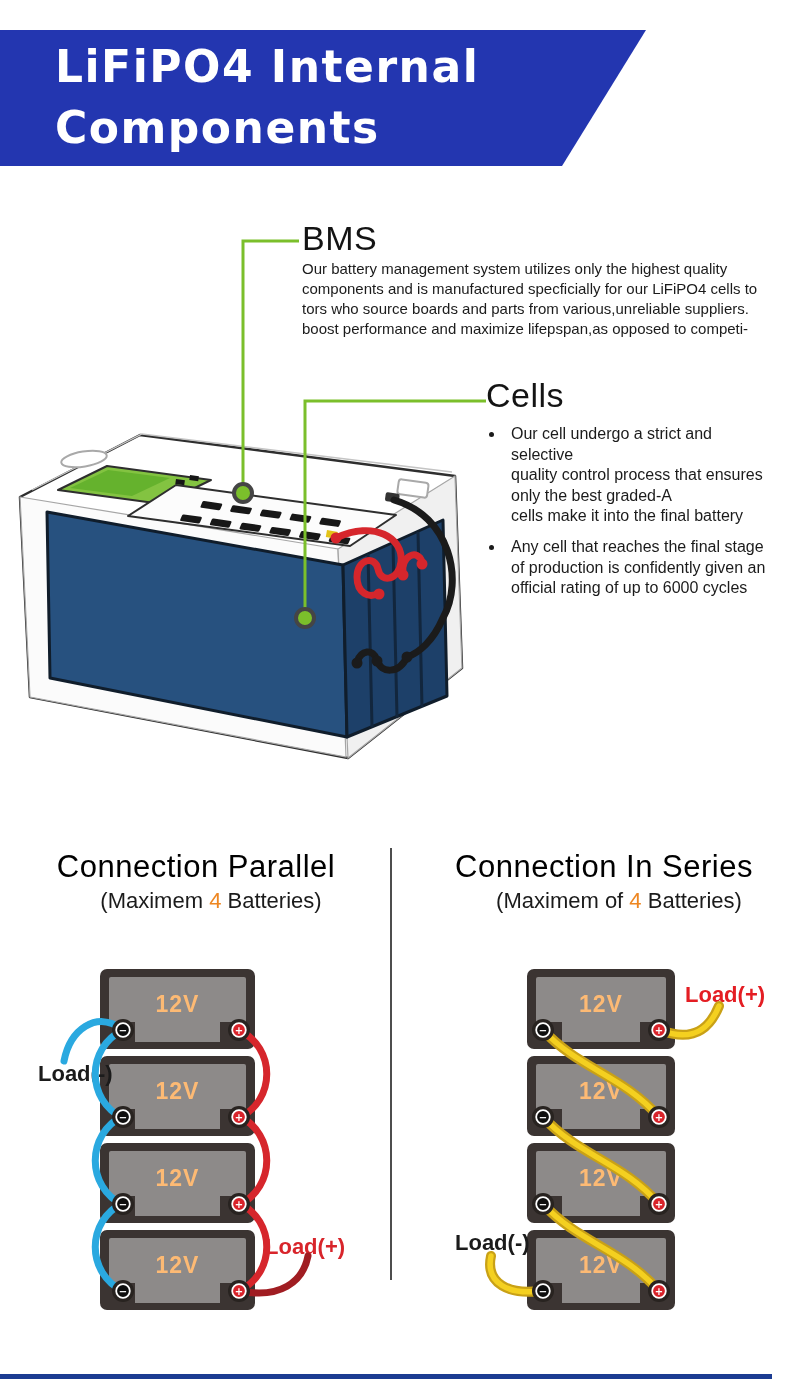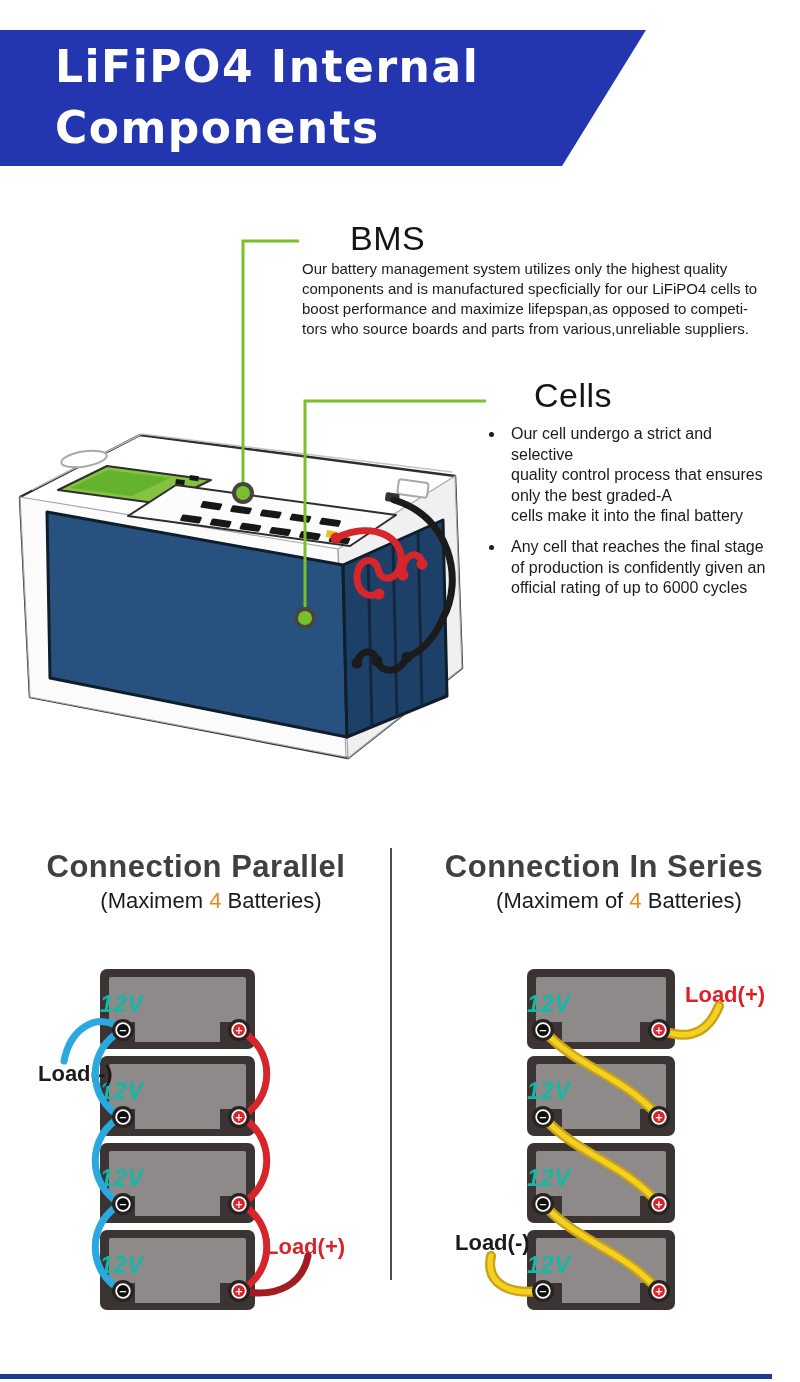--- a/index.html
+++ b/index.html
@@ -8,46 +8,46 @@
 
   
   .banner{position:absolute;left:0;top:30px;width:646px;height:136px;background:#2336b0;
           clip-path:polygon(0 0,100% 0,87% 100%,0 100%);}
   .banner-text{position:absolute;left:55px;top:6px;
                font-family:"DejaVu Sans",sans-serif;font-weight:800;
                font-size:44px;line-height:61px;color:#ffffff;letter-spacing:1.5px;
                white-space:nowrap;}
 
   
-  .callout-title{position:absolute;font-size:34px;font-weight:400;color:#141414;letter-spacing:.5px;margin-left:48px;}
+  .callout-title{position:absolute;font-size:34px;font-weight:400;color:#141414;letter-spacing:.5px;}
   .bms-title{left:302px;top:219px;}
   .cells-title{left:486px;top:376px;}
   .bms-body{position:absolute;left:302px;top:259px;font-size:15px;line-height:20px;color:#1b1b1b;}
   .bullet{position:absolute;left:489px;display:flex;gap:17px;font-size:16px;line-height:20.5px;color:#1b1b1b;}
   .bullet-1{top:424px;}
   .bullet-2{top:537px;}
   .bullet-dot{width:5px;height:5px;border-radius:50%;background:#1b1b1b;margin-top:8px;flex:none;}
 
   
-  .col-title{position:absolute;width:392px;text-align:center;font-size:31px;font-weight:700;
-             color:#404040;letter-spacing:.5px;top:849px;}
+  .col-title{position:absolute;width:392px;text-align:center;font-size:31px;font-weight:400;
+             color:#000000;letter-spacing:.5px;top:849px;}
   .col-title.left{left:0;} .col-title.right{left:408px;}
   .col-sub{position:absolute;width:392px;text-align:center;font-size:22px;color:#1b1b1b;top:888px;padding-left:15px;}
   .col-sub.left{left:0;} .col-sub.right{left:408px;}
   .orange-num{color:#ee8722;}
   .v-divider{position:absolute;left:390px;top:848px;width:2px;height:432px;background:#4d4d4d;}
   .footer-bar{position:absolute;left:0;top:1374px;width:800px;height:5px;background:#1c3c92;}
 
   
   .battery{position:absolute;background:#3b3432;border-radius:7px;height:80px;}
   .battery-inner{position:absolute;left:9px;right:9px;top:8px;height:65px;background:#8d8a89;border-radius:2px;
     clip-path:polygon(0 0,100% 0,100% calc(100% - 20px),calc(100% - 26px) calc(100% - 20px),
       calc(100% - 26px) 100%,26px 100%,26px calc(100% - 20px),0 calc(100% - 20px));}
-  .battery-label{position:absolute;left:0;width:100%;top:22px;
-                 font-size:23px;font-weight:700;color:#14b8a6;letter-spacing:1px;font-style:italic;}
+  .battery-label{position:absolute;left:0;width:100%;top:22px;text-align:center;
+                 font-size:23px;font-weight:700;color:#fdba74;letter-spacing:1px;}
   .p-stack{left:100px;width:155px;} .s-stack{left:527px;width:148px;}
   .row1{top:969px;} .row2{top:1056px;} .row3{top:1143px;} .row4{top:1230px;}
 
   
   .load-label{position:absolute;font-size:22px;white-space:nowrap;font-weight:bold;}
   .lbl-p-neg{left:38px;top:1061px;color:#1b1b1b;}
   .lbl-p-pos{left:265px;top:1234px;color:#d8252b;}
   .lbl-s-pos{left:685px;top:982px;color:#e41d23;}
   .lbl-s-neg{left:455px;top:1230px;color:#1b1b1b;}
 
@@ -70,22 +70,22 @@
     <div class="banner-text">
       <div>LiFiPO4 Internal</div>
       <div>Components</div>
     </div>
   </div>
 
   <div class="callout-title bms-title">BMS</div>
   <div class="bms-body">
     <div>Our battery management system utilizes only the highest quality</div>
     <div>components and is manufactured specficially for our LiFiPO4 cells to</div>
+    <div>tors who source boards and parts from various,unreliable suppliers.</div>
     <div>boost performance and maximize lifepspan,as opposed to competi-</div>
-    <div>tors who source boards and parts from various,unreliable suppliers.</div>
   </div>
 
   <div class="callout-title cells-title">Cells</div>
   <div class="bullet bullet-1">
     <span class="bullet-dot"></span>
     <div>
       <div>Our cell undergo a strict and selective</div>
       <div>quality control process that ensures</div>
       <div>only the best graded-A</div>
       <div>cells make it into the final battery</div>

